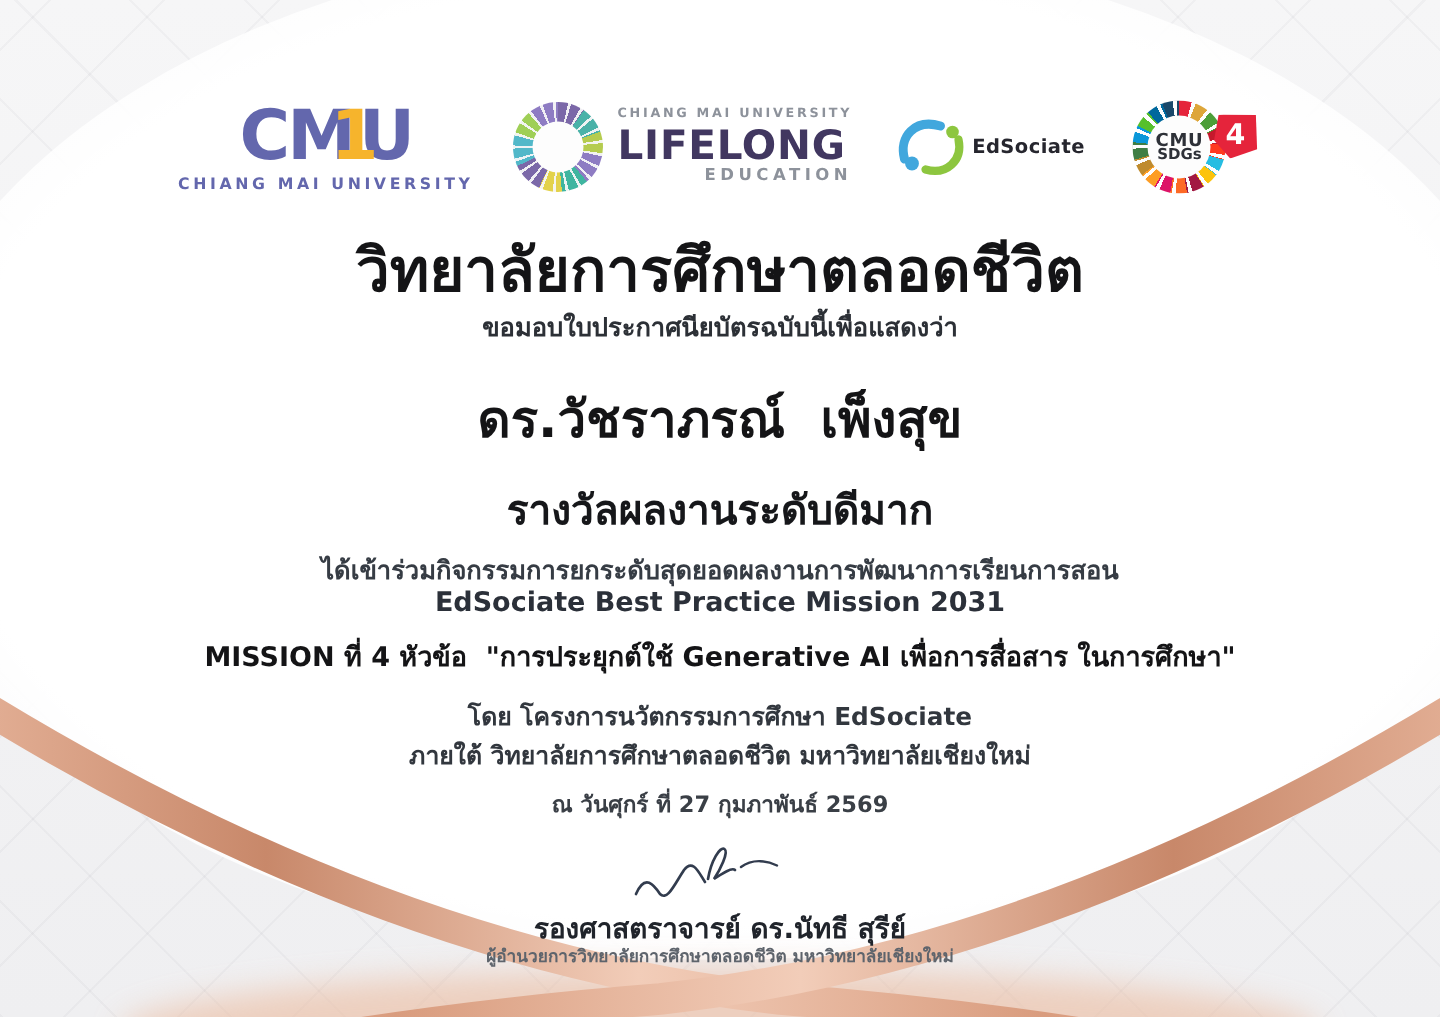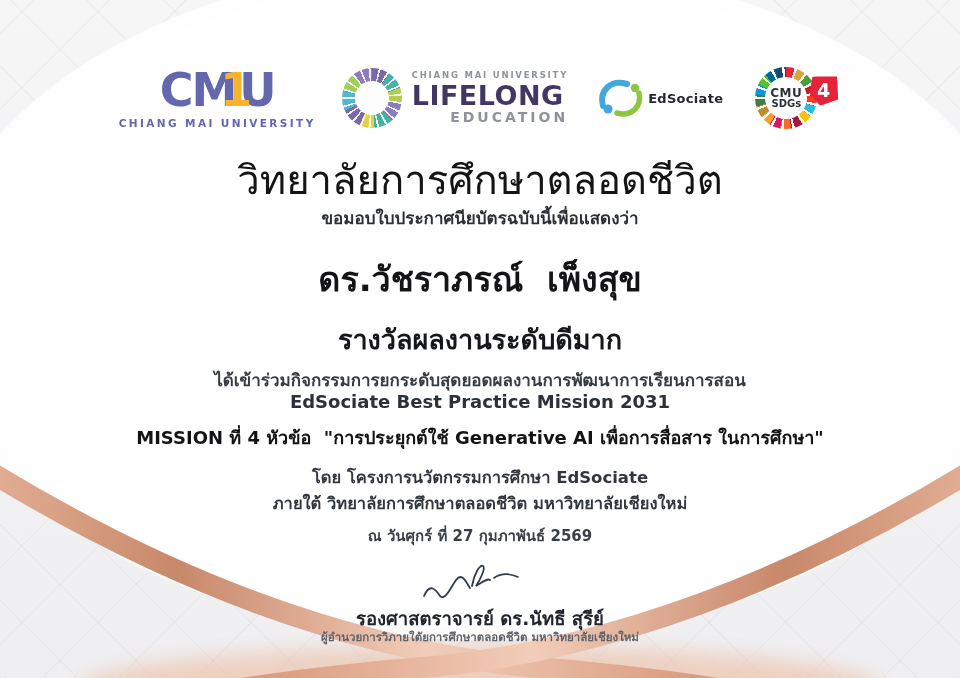--- a/index.html
+++ b/index.html
@@ -36,42 +36,42 @@
   .lifelong{display:flex;align-items:center;gap:10px;}
   .mosaic-ring{width:60px;height:60px;border-radius:50%;position:relative;flex:0 0 auto;
     background:
       repeating-conic-gradient(rgba(255,255,255,0) 0 13deg, rgba(246,246,247,0.95) 13deg 17deg),
       conic-gradient(#7b68a8 0 35deg,#49b2a8 35deg 70deg,#b5cc4f 70deg 100deg,#8e7cc3 100deg 140deg,#3fb5a0 140deg 175deg,#e3d24b 175deg 205deg,#7b68a8 205deg 245deg,#52b8c9 245deg 285deg,#9fcf56 285deg 320deg,#8e7cc3 320deg 360deg);
   }
   .mosaic-ring::after{content:"";position:absolute;inset:13px;border-radius:50%;background:#fdfdfd;}
   .lifelong-text{display:flex;flex-direction:column;align-items:flex-start;line-height:1.15;}
   .ll-org{font-size:8.5px;letter-spacing:1.8px;color:#8d929b;font-weight:600;}
   .ll-title{font-size:27px;font-weight:800;color:#413760;letter-spacing:0.5px;}
-  .ll-sub{font-size:14px;letter-spacing:3px;color:#8d929b;font-weight:600;align-self:flex-end;margin-top:-2px;}
+  .ll-sub{font-size:11px;letter-spacing:3px;color:#8d929b;font-weight:600;align-self:flex-end;margin-top:-2px;}
   
   .edsociate{display:flex;flex-direction:row;align-items:center;gap:2px;}
   .ed-label{font-size:13px;font-weight:800;color:#26262e;letter-spacing:0.3px;}
   
   .sdg-logo{position:relative;width:92px;height:66px;}
   .sdg-ring{position:absolute;left:6px;top:2px;width:62px;height:62px;border-radius:50%;
     background:
       repeating-conic-gradient(rgba(255,255,255,0) 0 16deg, #fdfdfd 16deg 21deg),
       conic-gradient(#e5243b 0 21deg,#dda63a 21deg 42deg,#4c9f38 42deg 64deg,#c5192d 64deg 85deg,#ff3a21 85deg 106deg,#26bde2 106deg 127deg,#fcc30b 127deg 148deg,#a21942 148deg 170deg,#fd6925 170deg 191deg,#dd1367 191deg 212deg,#fd9d24 212deg 233deg,#bf8b2e 233deg 254deg,#3f7e44 254deg 276deg,#0a97d9 276deg 297deg,#56c02b 297deg 318deg,#00689d 318deg 339deg,#19486a 339deg 360deg);
   }
   .sdg-ring::after{content:"";position:absolute;inset:10px;border-radius:50%;background:#fdfdfd;}
   .sdg-center{position:absolute;left:6px;top:2px;width:62px;height:62px;display:flex;flex-direction:column;
     align-items:center;justify-content:center;line-height:1.02;z-index:2;}
   .sdg-cmu{font-size:12px;font-weight:800;color:#2e3138;letter-spacing:0.5px;}
   .sdg-sdgs{font-size:10px;font-weight:800;color:#2e3138;}
   .sdg-badge{position:absolute;right:2px;top:10px;width:30px;height:30px;background:#e5243b;
     clip-path:polygon(18% 0,100% 12%,92% 88%,30% 100%,0 55%);
     transform:rotate(-8deg);display:flex;align-items:center;justify-content:center;z-index:3;}
   .sdg-badge span{color:#fff;font-weight:800;font-size:19px;transform:rotate(8deg);}
   
-  .title{position:absolute;top:148px;left:0;right:0;font-size:40px;font-weight:400;color:#141416;letter-spacing:0;}
+  .title{position:absolute;top:148px;left:0;right:0;font-size:40px;font-weight:700;color:#141416;letter-spacing:0;}
   .presentation{position:absolute;top:204px;left:0;right:0;font-size:17px;font-weight:600;color:#2c3036;}
   .recipient{position:absolute;top:252px;left:0;right:0;font-size:34px;font-weight:800;color:#141416;white-space:pre-wrap;}
   .award{position:absolute;top:318px;left:0;right:0;font-size:27px;font-weight:800;color:#16171a;}
   .activity{position:absolute;top:366px;left:0;right:0;font-size:17px;font-weight:600;color:#363c44;}
   .program{position:absolute;top:391px;left:0;right:0;font-size:18px;font-weight:700;color:#2b3039;}
   .mission{position:absolute;top:423px;left:0;right:0;font-size:18px;font-weight:800;color:#141416;white-space:pre-wrap;}
   .organizer{position:absolute;top:464px;left:0;right:0;font-size:16.5px;font-weight:600;color:#32373e;}
   .under{position:absolute;top:490px;left:0;right:0;font-size:16.5px;font-weight:600;color:#32373e;}
   .dateline{position:absolute;top:524px;left:0;right:0;font-size:15px;font-weight:600;color:#3a3f46;}
   .signature{position:absolute;top:556px;left:0;right:0;display:flex;justify-content:center;}
@@ -168,16 +168,16 @@
 
     <div class="signature">
       <svg width="140" height="48" viewBox="0 0 140 48">
         <path d="M14 40 C 20 26 26 34 30 40 C 35 45 40 33 46 24 C 52 16 56 26 60 32" fill="none" stroke="#323c4e" stroke-width="1.8" stroke-linecap="round"></path>
         <path d="M62 30 C 64 18 70 8 73 10 C 76 12 70 24 66 30 C 72 26 78 22 80 24" fill="none" stroke="#323c4e" stroke-width="1.8" stroke-linecap="round"></path>
         <path d="M84 22 C 92 16 102 18 108 21" fill="none" stroke="#323c4e" stroke-width="1.6" stroke-linecap="round"></path>
       </svg>
     </div>
 
     <div class="signer-name">รองศาสตราจารย์ ดร.นัทธี สุรีย์</div>
-    <div class="signer-title">ผู้อำนวยการวิภายใตัยการศึกษาตลอดชีวิต มหาวิทยาลัยเชียงใหม่</div>
+    <div class="signer-title">ผู้อำนวยการวิทยาลัยการศึกษาตลอดชีวิต มหาวิทยาลัยเชียงใหม่</div>
 
   </div>
 </div>
 
 </body></html>

